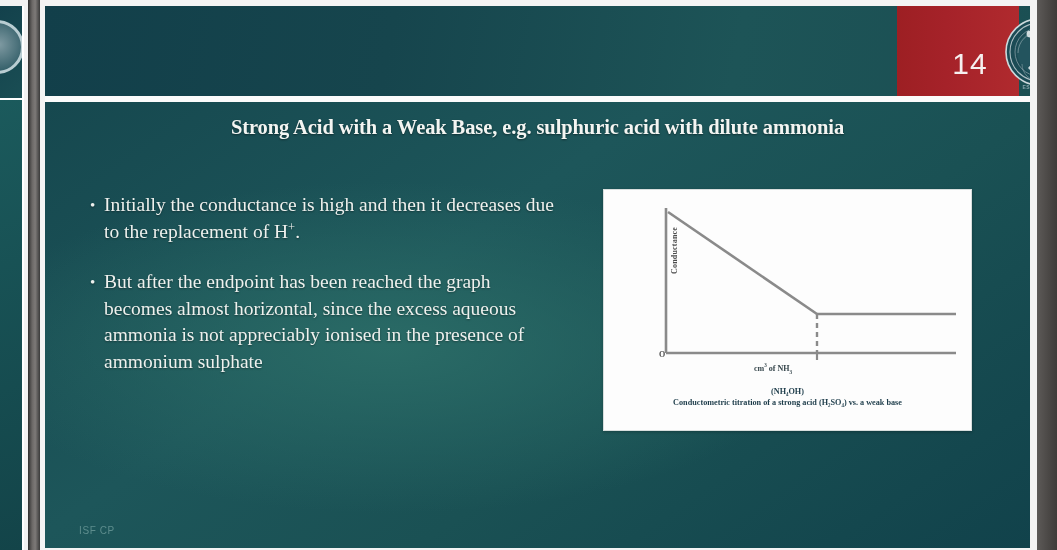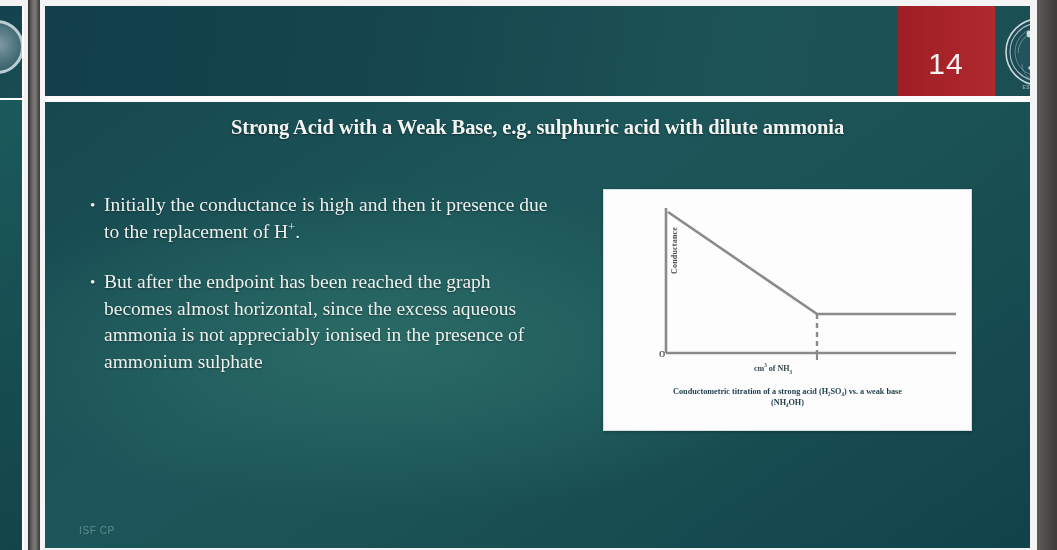--- a/index.html
+++ b/index.html
@@ -111,20 +111,21 @@
 
   
   .slide-number-block {
     position: absolute;
     left: 852px; top: 0;
     width: 98px; height: 90px;
     background: linear-gradient(to right, #9d1f23 0%, #a52229 40%, #b02a2e 100%);
     display: flex;
     align-items: center;
     justify-content: center;
+    padding-left: 24px;
   }
   .slide-number {
     color: #f6f0f0;
     font-size: 30px;
     font-family: "Liberation Sans", sans-serif;
     font-weight: 400;
     letter-spacing: 1px;
     padding-top: 26px;
   }
 
@@ -275,21 +276,21 @@
     <div class="header-rule"></div>
 
     <div class="slide-body">
 
       <div class="slide-title">Strong Acid with a Weak Base, e.g. sulphuric acid with dilute ammonia</div>
 
       <div class="bullet-col">
 
         <div class="bullet">
           <span class="bullet-dot">•</span>
-          <span class="bullet-text"><span>Initially the conductance is high and then it presence due to the replacement of H</span><sup>+</sup><span>.</span></span>
+          <span class="bullet-text"><span>Initially the conductance is high and then it decreases due to the replacement of H</span><sup>+</sup><span>.</span></span>
         </div>
 
         <div class="bullet">
           <span class="bullet-dot">•</span>
           <span class="bullet-text">But after the endpoint has been reached the graph becomes almost horizontal, since the excess aqueous ammonia is not appreciably ionised in the presence of ammonium sulphate</span>
         </div>
 
       </div>
 
       <div class="figure-panel">
@@ -314,22 +315,22 @@
                     color:#4c4c4c; font-size:8px; font-weight:bold; font-family:'Liberation Serif', serif;
                     letter-spacing:0.2px;">Conductance</div>
 
         <div style="position:absolute; left:55px; top:160px; color:#4c4c4c; font-size:8px;
                     font-weight:bold; font-family:'Liberation Serif', serif;">O</div>
 
         <div style="position:absolute; left:150px; top:174px; color:#36464c; font-size:8px;
                     font-weight:bold; font-family:'Liberation Serif', serif;"><span>cm</span><sup>3</sup><span> of NH</span><sub>3</sub></div>
 
         <div class="figure-caption">
+          <div>(NH₄OH)</div>
           <div>Conductometric titration of a strong acid (H₂SO₄) vs. a weak base</div>
-          <div>(NH₄OH)</div>
         </div>
       </div>
 
       <div class="footer-text">ISF CP</div>
 
     </div>
   </div>
 
   <div class="right-rail"></div>
   <div class="right-gutter"></div>

